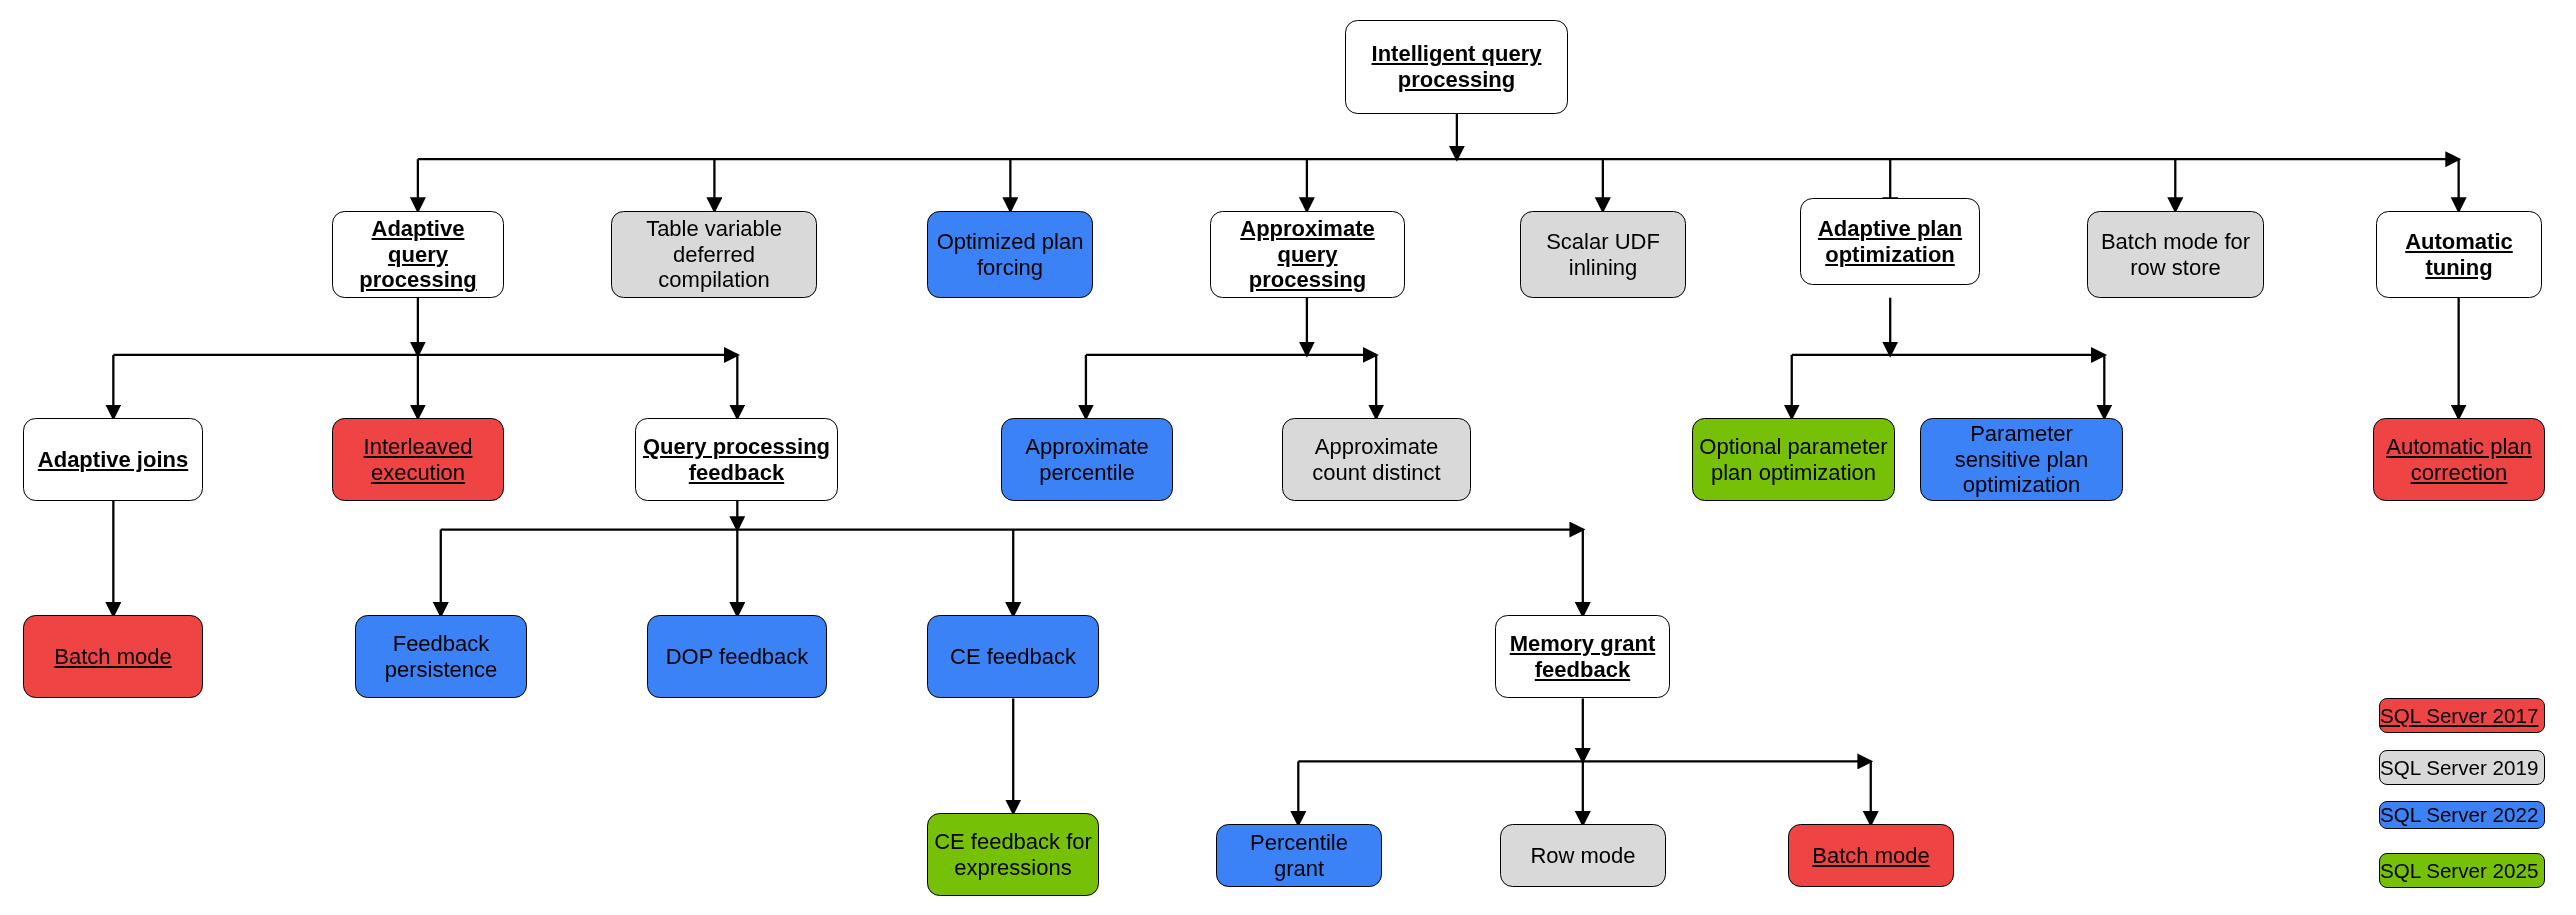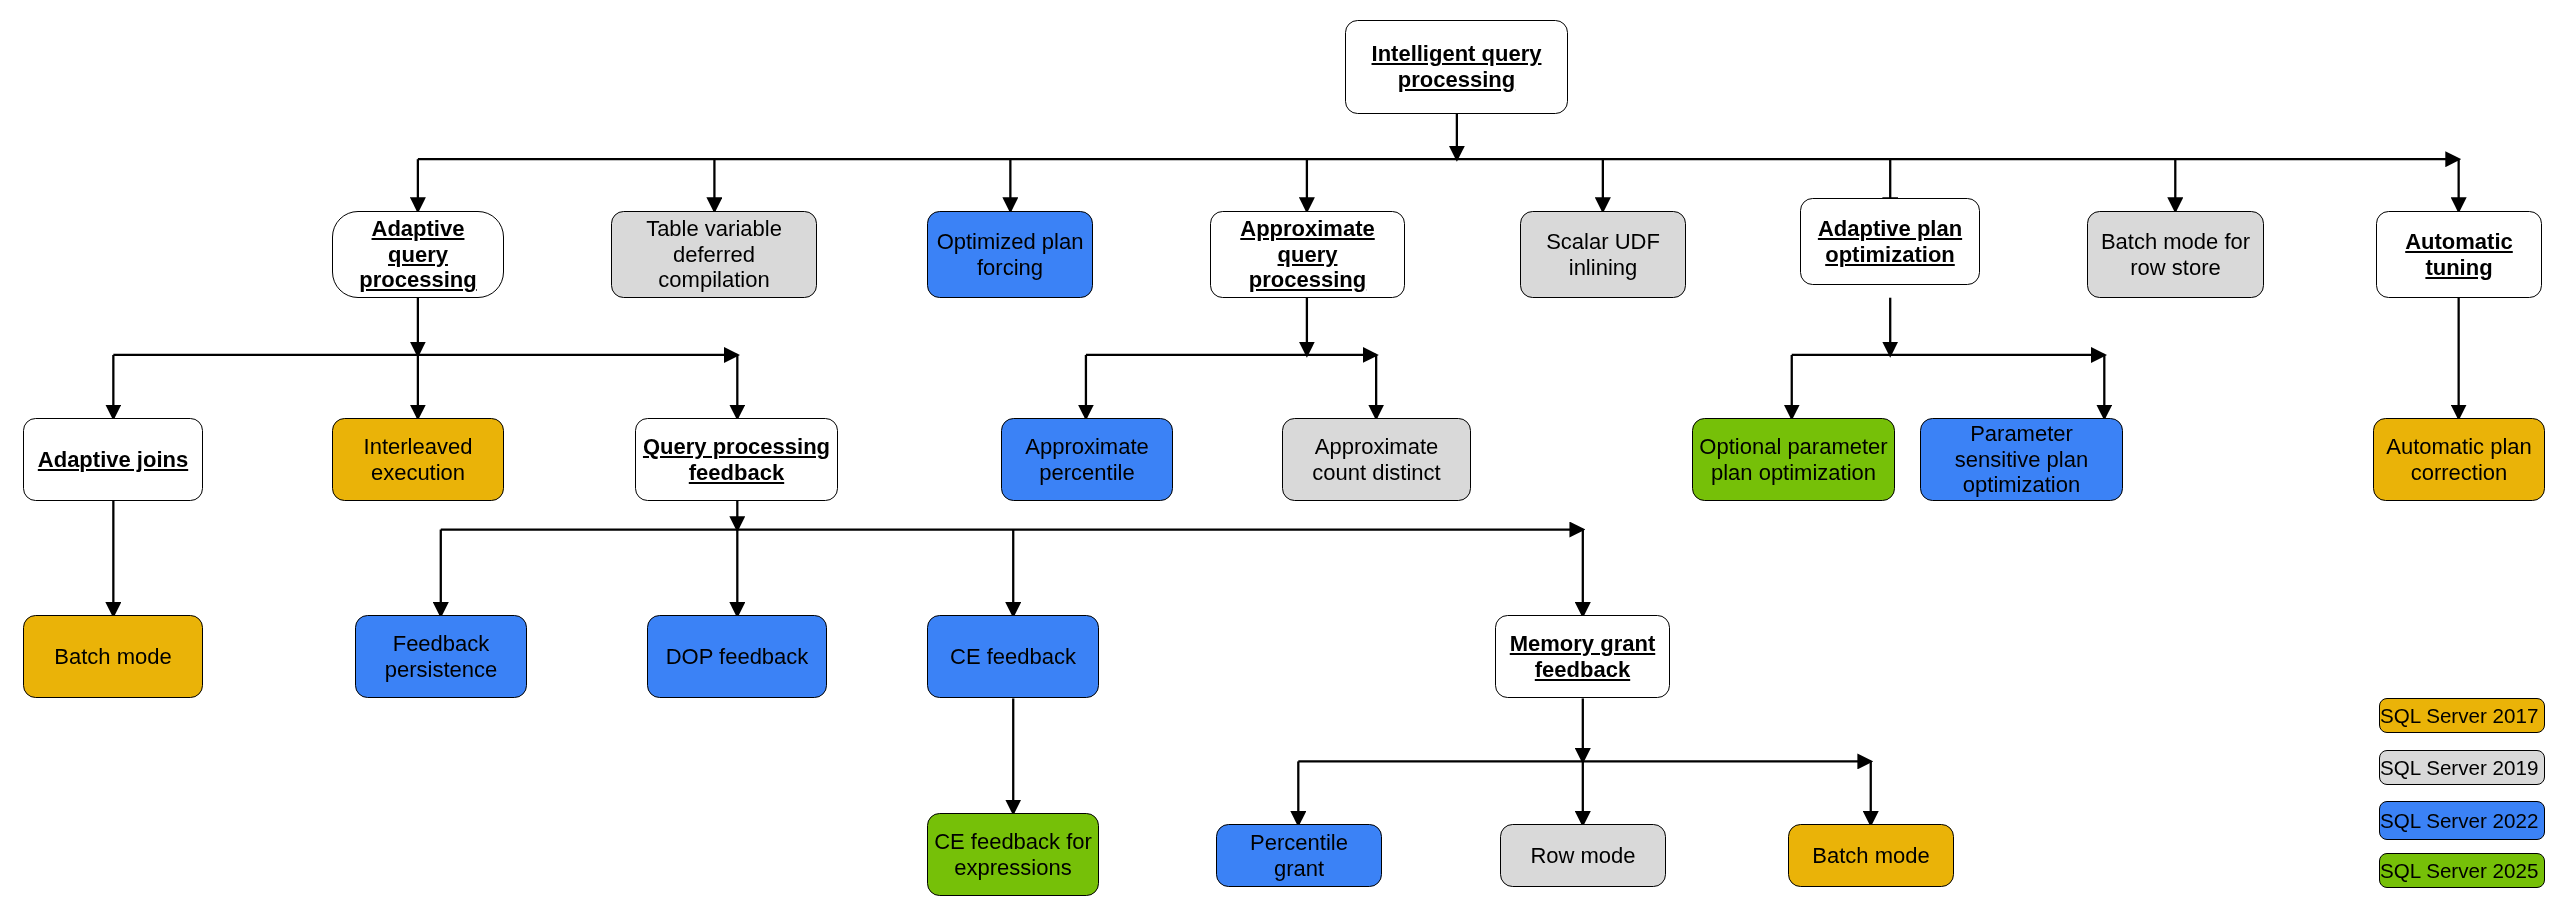--- a/index.html
+++ b/index.html
@@ -38,21 +38,21 @@
     line-height: 1.18;
     padding: 2.3px 5.7px;
     font-family: "Liberation Sans", sans-serif;
     font-size: 22px;
     z-index: 2;
   }
   .node.bold { font-weight: bold; text-decoration: underline; }
   .fill-white { background: #ffffff; }
   .fill-gray  { background: #d9d9d9; }
   .fill-gold  { background: #3b82f6; }
-  .fill-blue  { background: #eab308; }
+  .fill-blue  { background: #ef4444; text-decoration: underline; }
   .fill-green { background: #76c008; }
 
   .legend-box {
     position: absolute;
     box-sizing: border-box;
     border: 1.7px solid #000000;
     border-radius: 8px;
     display: flex;
     align-items: center;
     justify-content: flex-start;
@@ -127,21 +127,21 @@
       <path d="M 2268 1330 L 2268 1440"></path>
       <path d="M 2765 1330 L 2765 1440"></path>
       <path d="M 3268 1330 L 3268 1440"></path>
     </g>
   </svg>
 
   <div class="node fill-white bold" style="left:1345px; top:20px; width:223px; height:94px;">
     <span>Intelligent query processing</span>
   </div>
 
-  <div class="node fill-white bold" style="left:332px; top:211px; width:172px; height:87px;border-radius:26px;">
+  <div class="node fill-white bold" style="left:332px; top:211px; width:172px; height:87px;">
     <span>Adaptive query processing</span>
   </div>
   <div class="node fill-gray" style="left:611px; top:211px; width:206px; height:87px;">
     <span>Table variable deferred compilation</span>
   </div>
   <div class="node fill-gold" style="left:927px; top:211px; width:166px; height:87px;">
     <span>Optimized plan forcing</span>
   </div>
   <div class="node fill-white bold" style="left:1210px; top:211px; width:195px; height:87px;">
     <span>Approximate query processing</span>
@@ -212,21 +212,21 @@
   <div class="node fill-blue" style="left:1788px; top:824px; width:166px; height:63px;">
     <span>Batch mode</span>
   </div>
 
   <div class="legend-box fill-blue" style="left:2379px; top:698px; width:166px; height:35px;">
     <span>SQL Server 2017</span>
   </div>
   <div class="legend-box fill-gray" style="left:2379px; top:750px; width:166px; height:35px;">
     <span>SQL Server 2019</span>
   </div>
-  <div class="legend-box fill-gold" style="left:2379px; top:801px; width:166px; height:39px;">
+  <div class="legend-box fill-gold" style="left:2379px; top:801px; width:166px; height:28px;">
     <span>SQL Server 2022</span>
   </div>
   <div class="legend-box fill-green" style="left:2379px; top:853px; width:166px; height:35px;">
     <span>SQL Server 2025</span>
   </div>
 
 </div>
 
 
 </body></html>

